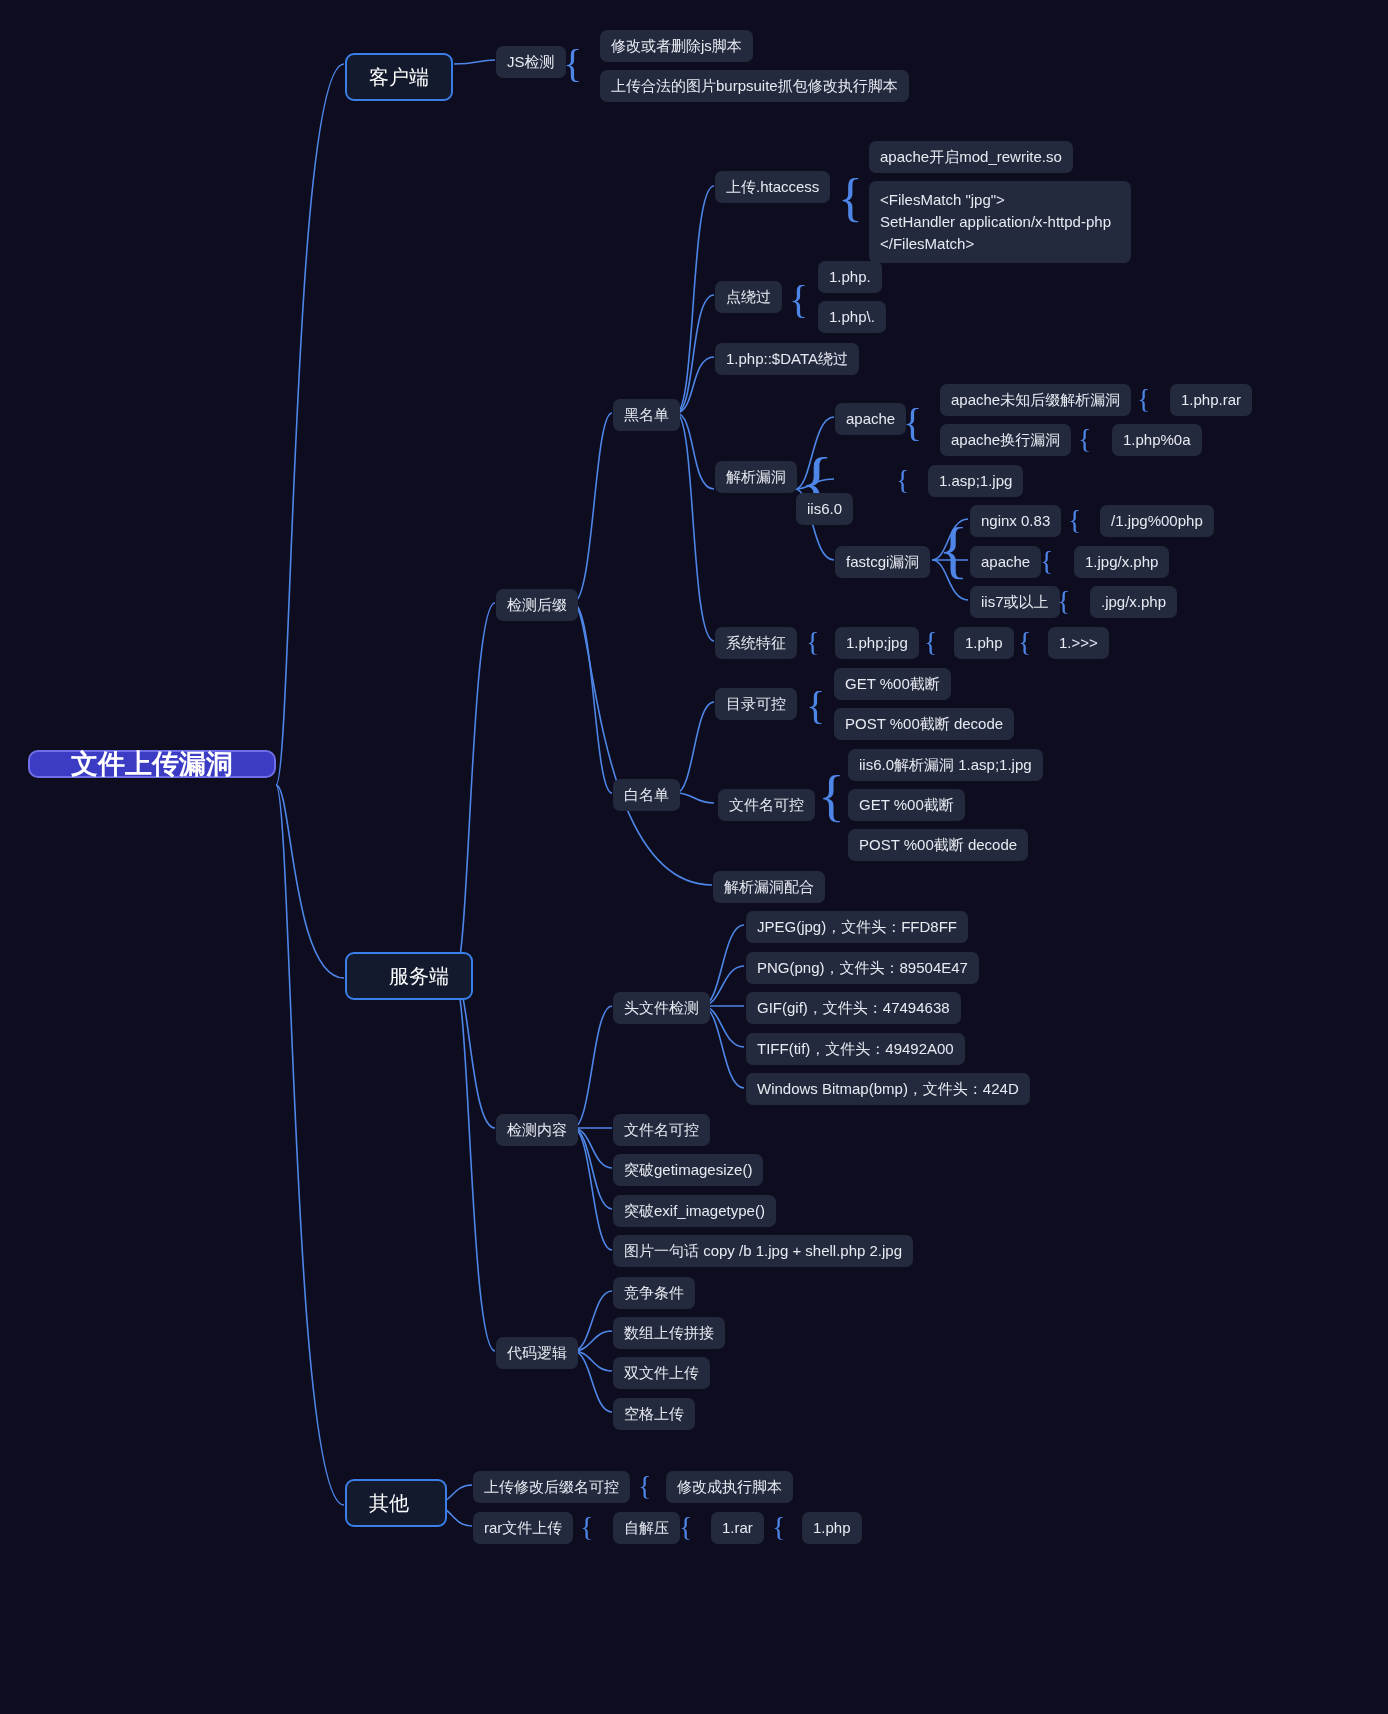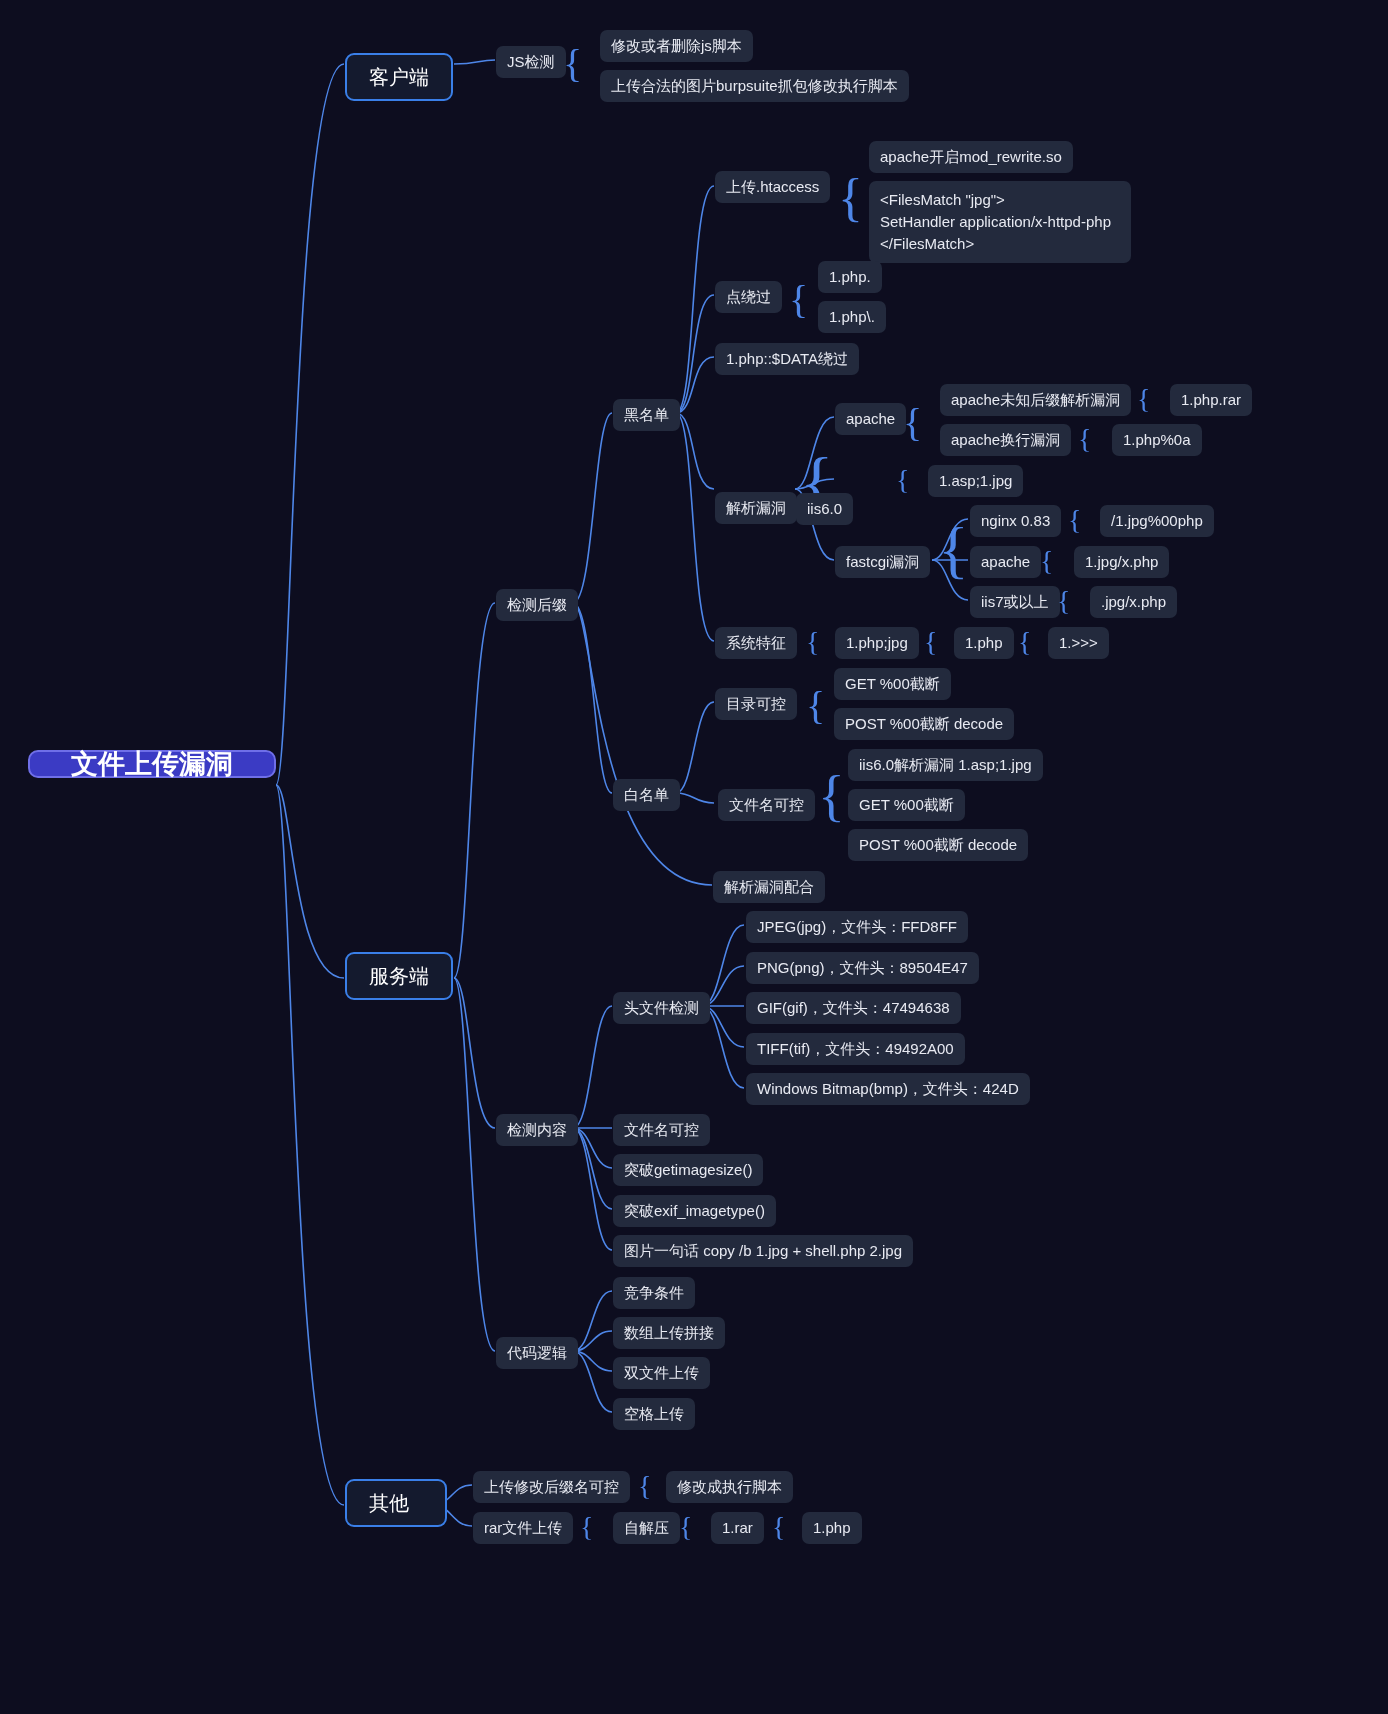--- a/index.html
+++ b/index.html
@@ -75,41 +75,41 @@
   </svg>
 
   <div class="node root" style="left:28px;top:750px;width:248px;text-align:center;">文件上传漏洞</div>
 
   <div class="node branch" style="left:345px;top:38px;width:108px;text-align:center;margin-top:15px;">客户端</div>
   <div class="node" style="left:496px;top:46px;">JS检测</div>
   <div class="brace" style="left:563px;top:44px;font-size:40px;">{</div>
   <div class="node" style="left:600px;top:30px;">修改或者删除js脚本</div>
   <div class="node" style="left:600px;top:70px;">上传合法的图片burpsuite抓包修改执行脚本</div>
 
-  <div class="node branch" style="left:345px;top:952px;width:108px;text-align:left;">服务端</div>
+  <div class="node branch" style="left:345px;top:952px;width:128px;text-align:right;">服务端</div>
 
   <div class="node" style="left:496px;top:589px;">检测后缀</div>
 
   <div class="node" style="left:613px;top:399px;">黑名单</div>
 
   <div class="node" style="left:715px;top:171px;">上传.htaccess</div>
   <div class="brace" style="left:838px;top:172px;font-size:52px;">{</div>
   <div class="node" style="left:869px;top:141px;">apache开启mod_rewrite.so</div>
   <div class="node" style="left:869px;top:181px;width:262px;line-height:22px;padding:8px 11px;">&lt;FilesMatch "jpg"&gt;
 SetHandler application/x-httpd-php
 &lt;/FilesMatch&gt;</div>
 
   <div class="node" style="left:715px;top:281px;">点绕过</div>
   <div class="brace" style="left:789px;top:280px;font-size:40px;">{</div>
   <div class="node" style="left:818px;top:261px;">1.php.</div>
   <div class="node" style="left:818px;top:301px;">1.php\.</div>
 
   <div class="node" style="left:715px;top:343px;">1.php::$DATA绕过</div>
 
-  <div class="node" style="left:715px;top:492px;">解析漏洞</div>
+  <div class="node" style="left:715px;top:461px;">解析漏洞</div>
   <div class="brace" style="left:800px;top:448px;font-size:70px;">{</div>
 
   <div class="node" style="left:835px;top:403px;">apache</div>
   <div class="brace" style="left:903px;top:403px;font-size:40px;">{</div>
   <div class="node" style="left:940px;top:384px;">apache未知后缀解析漏洞</div>
   <div class="brace" style="left:1137px;top:385px;font-size:28px;">{</div>
   <div class="node" style="left:1170px;top:384px;">1.php.rar</div>
   <div class="node" style="left:940px;top:424px;">apache换行漏洞</div>
   <div class="brace" style="left:1078px;top:425px;font-size:28px;">{</div>
   <div class="node" style="left:1112px;top:424px;">1.php%0a</div>

